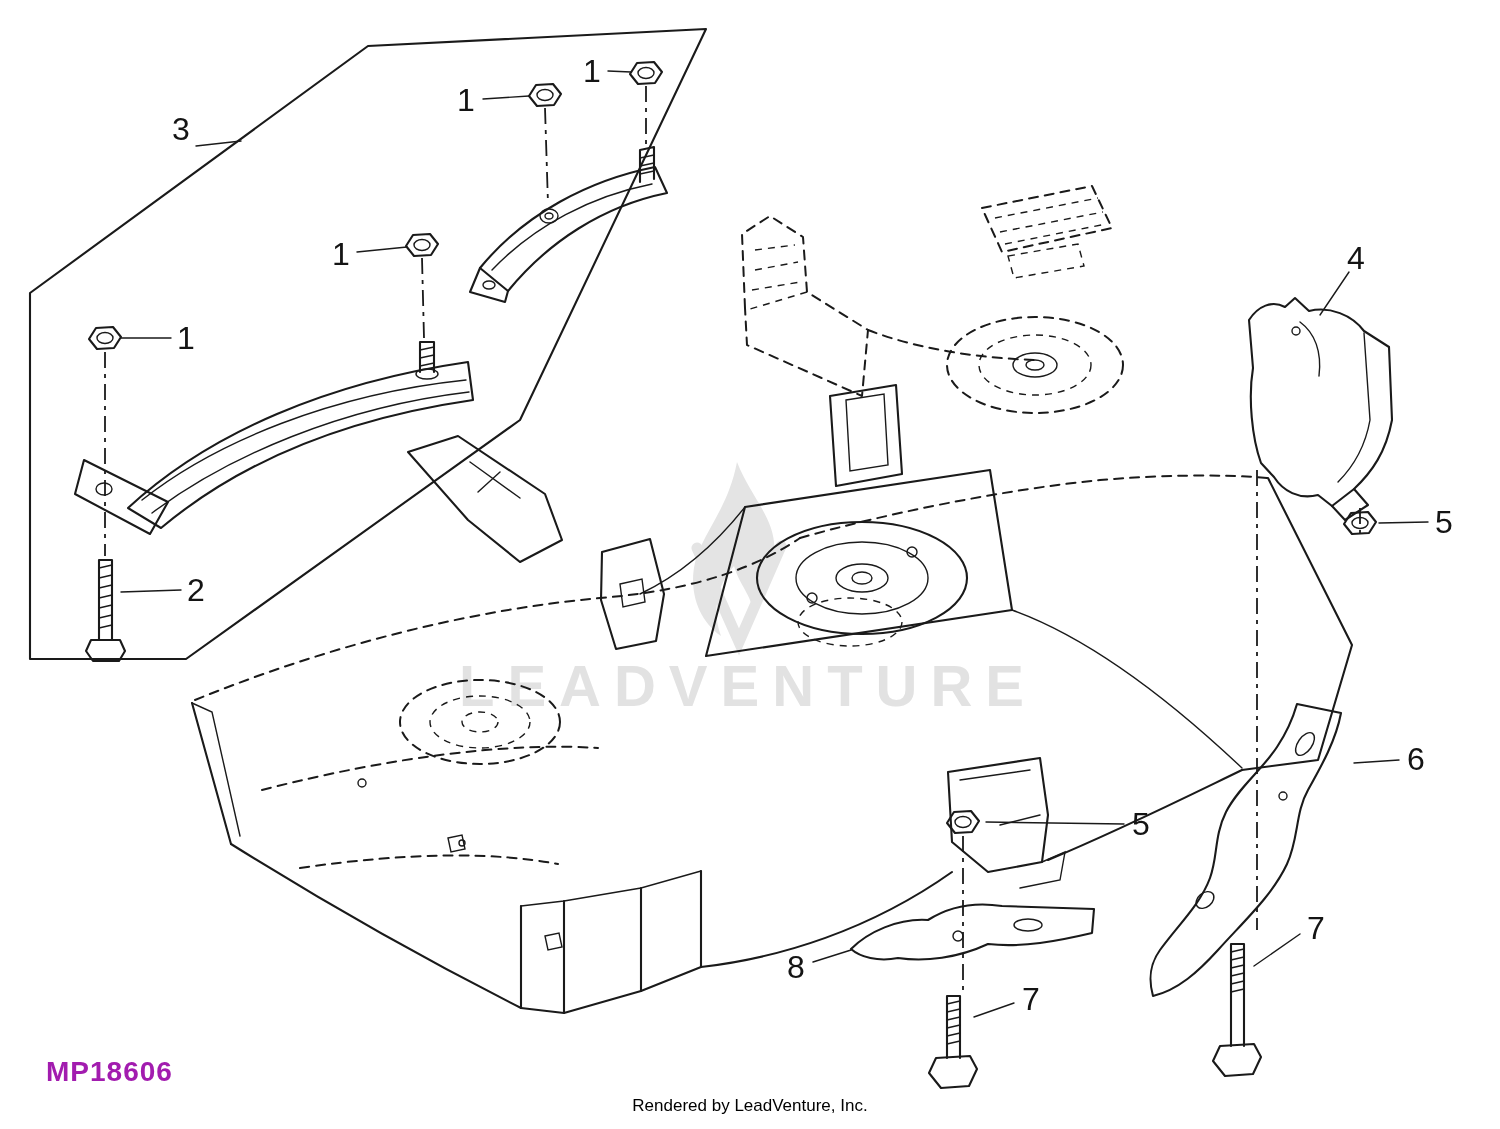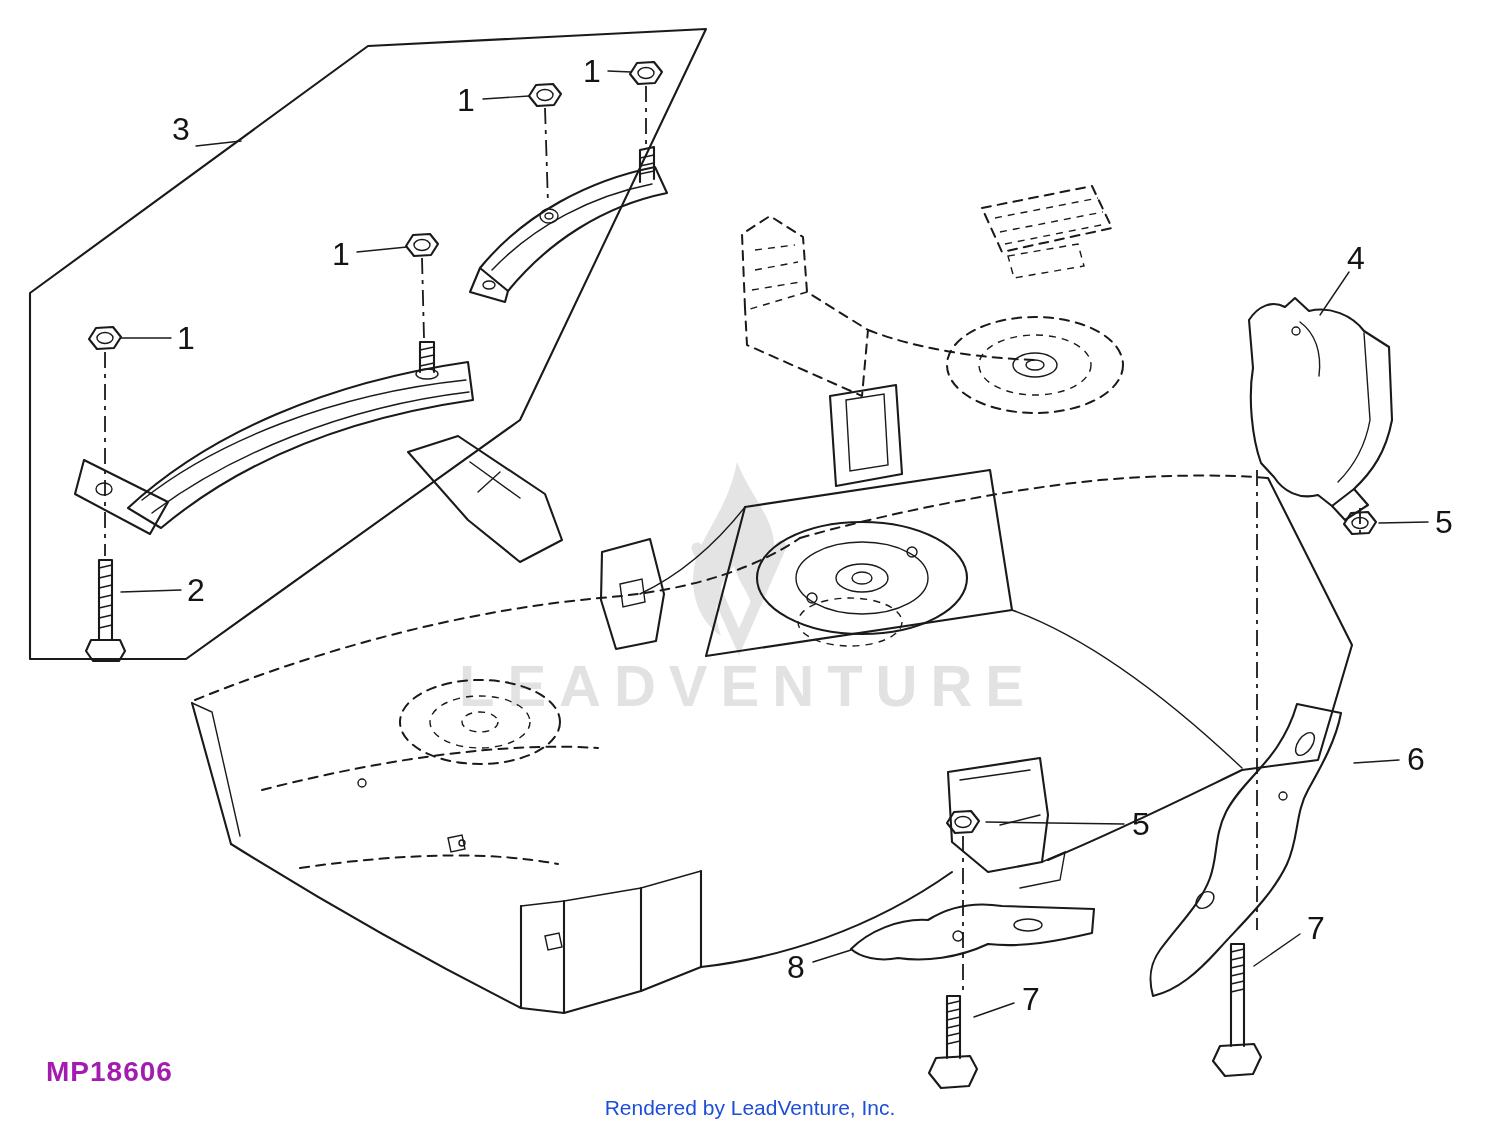--- a/index.html
+++ b/index.html
@@ -21,21 +21,21 @@
     line-height:1;
     user-select:none;
   }
   #part-number{
     position:absolute;left:46px;top:1056px;
     font-size:28px;font-weight:700;color:#a21caf;
     letter-spacing:1px;z-index:3;
   }
   #footer-credit{
     position:absolute;left:0;top:1096px;width:100%;
-    text-align:center;font-size:21px;color:#1d4ed8;z-index:3;
+    text-align:center;font-size:17px;color:#000000;z-index:3;
   }
   svg .ln{stroke:#1a1a1a;fill:none;stroke-width:2.1;stroke-linecap:round;stroke-linejoin:round;}
   svg .thin{stroke:#1a1a1a;fill:none;stroke-width:1.4;stroke-linecap:round;}
   svg .dash{stroke:#1a1a1a;fill:none;stroke-width:2;stroke-dasharray:9 7;stroke-linecap:round;stroke-linejoin:round;}
   svg .dashthin{stroke:#1a1a1a;fill:none;stroke-width:1.4;stroke-dasharray:7 6;}
   svg .cl{stroke:#1a1a1a;fill:none;stroke-width:1.8;stroke-dasharray:16 6 4 6;}
   svg .wm{fill:#e4e4e4;}
 </style>
 </head>
 <body>

